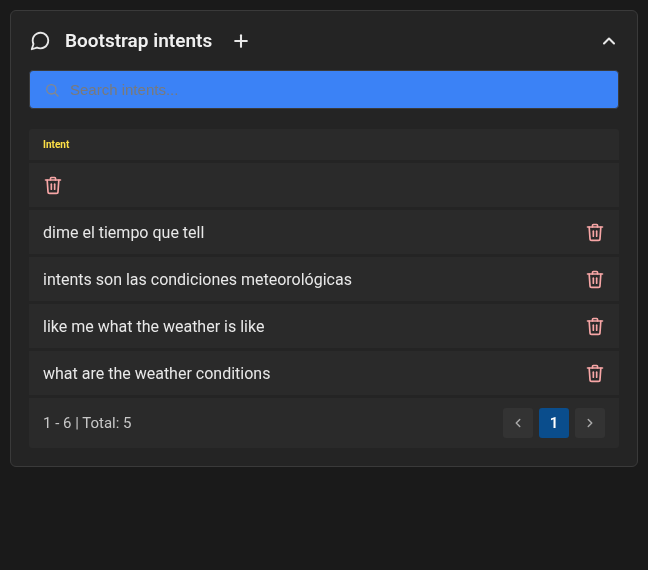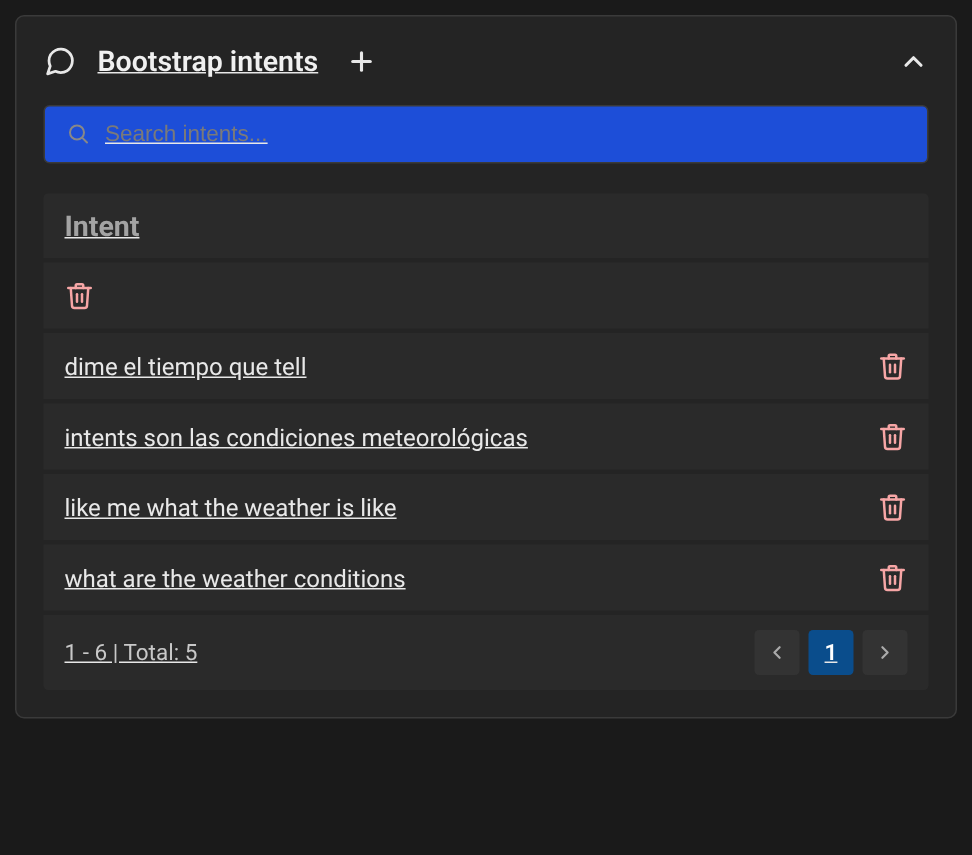--- a/index.html
+++ b/index.html
@@ -9,21 +9,20 @@
     color: #e8e8e8;
     padding: 10px;
     width: 648px;
     height: 570px;
   }
   .panel {
     background: #242424;
     border: 1px solid #3a3a3a;
     border-radius: 6px;
     padding: 18px;
-    text-decoration: underline;
   }
   .header {
     display: flex;
     align-items: center;
     gap: 14px;
     margin-bottom: 18px;
   }
   .title {
     font-size: 19px;
     font-weight: 600;
@@ -40,45 +39,45 @@
     margin-left: 4px;
   }
   .spacer { flex: 1; }
   .chevron-up {
     width: 20px;
     height: 20px;
     cursor: pointer;
     color: #e8e8e8;
   }
   .search-wrap {
-    background: #1d4ed8;
+    background: #3b82f6;
     border: 1px solid #3a3a3a;
     border-radius: 4px;
     display: flex;
-    align-items: flex-start;
+    align-items: flex-end;
     gap: 10px;
     padding: 10px 14px;
     margin-bottom: 20px;
   }
   .search-icon { color: #888; flex-shrink:0; }
   .search-input {
     background: transparent;
     border: none;
     outline: none;
     color: #e8e8e8;
     font-size: 15px;
     width: 100%;
   }
   .search-input::placeholder { color: #7a7a7a; }
   .table-header {
     background: #2a2a2a;
     padding: 10px 14px;
     font-weight: 700;
-    font-size: 19px;
-    color: #a3a3a3;
+    font-size: 10px;
+    color: #fde047;
     border-radius: 3px 3px 0 0;
   }
   .row {
     background: #2a2a2a;
     display: flex;
     align-items: center;
     justify-content: space-between;
     padding: 12px 14px;
     margin-top: 3px;
     font-size: 16px;

